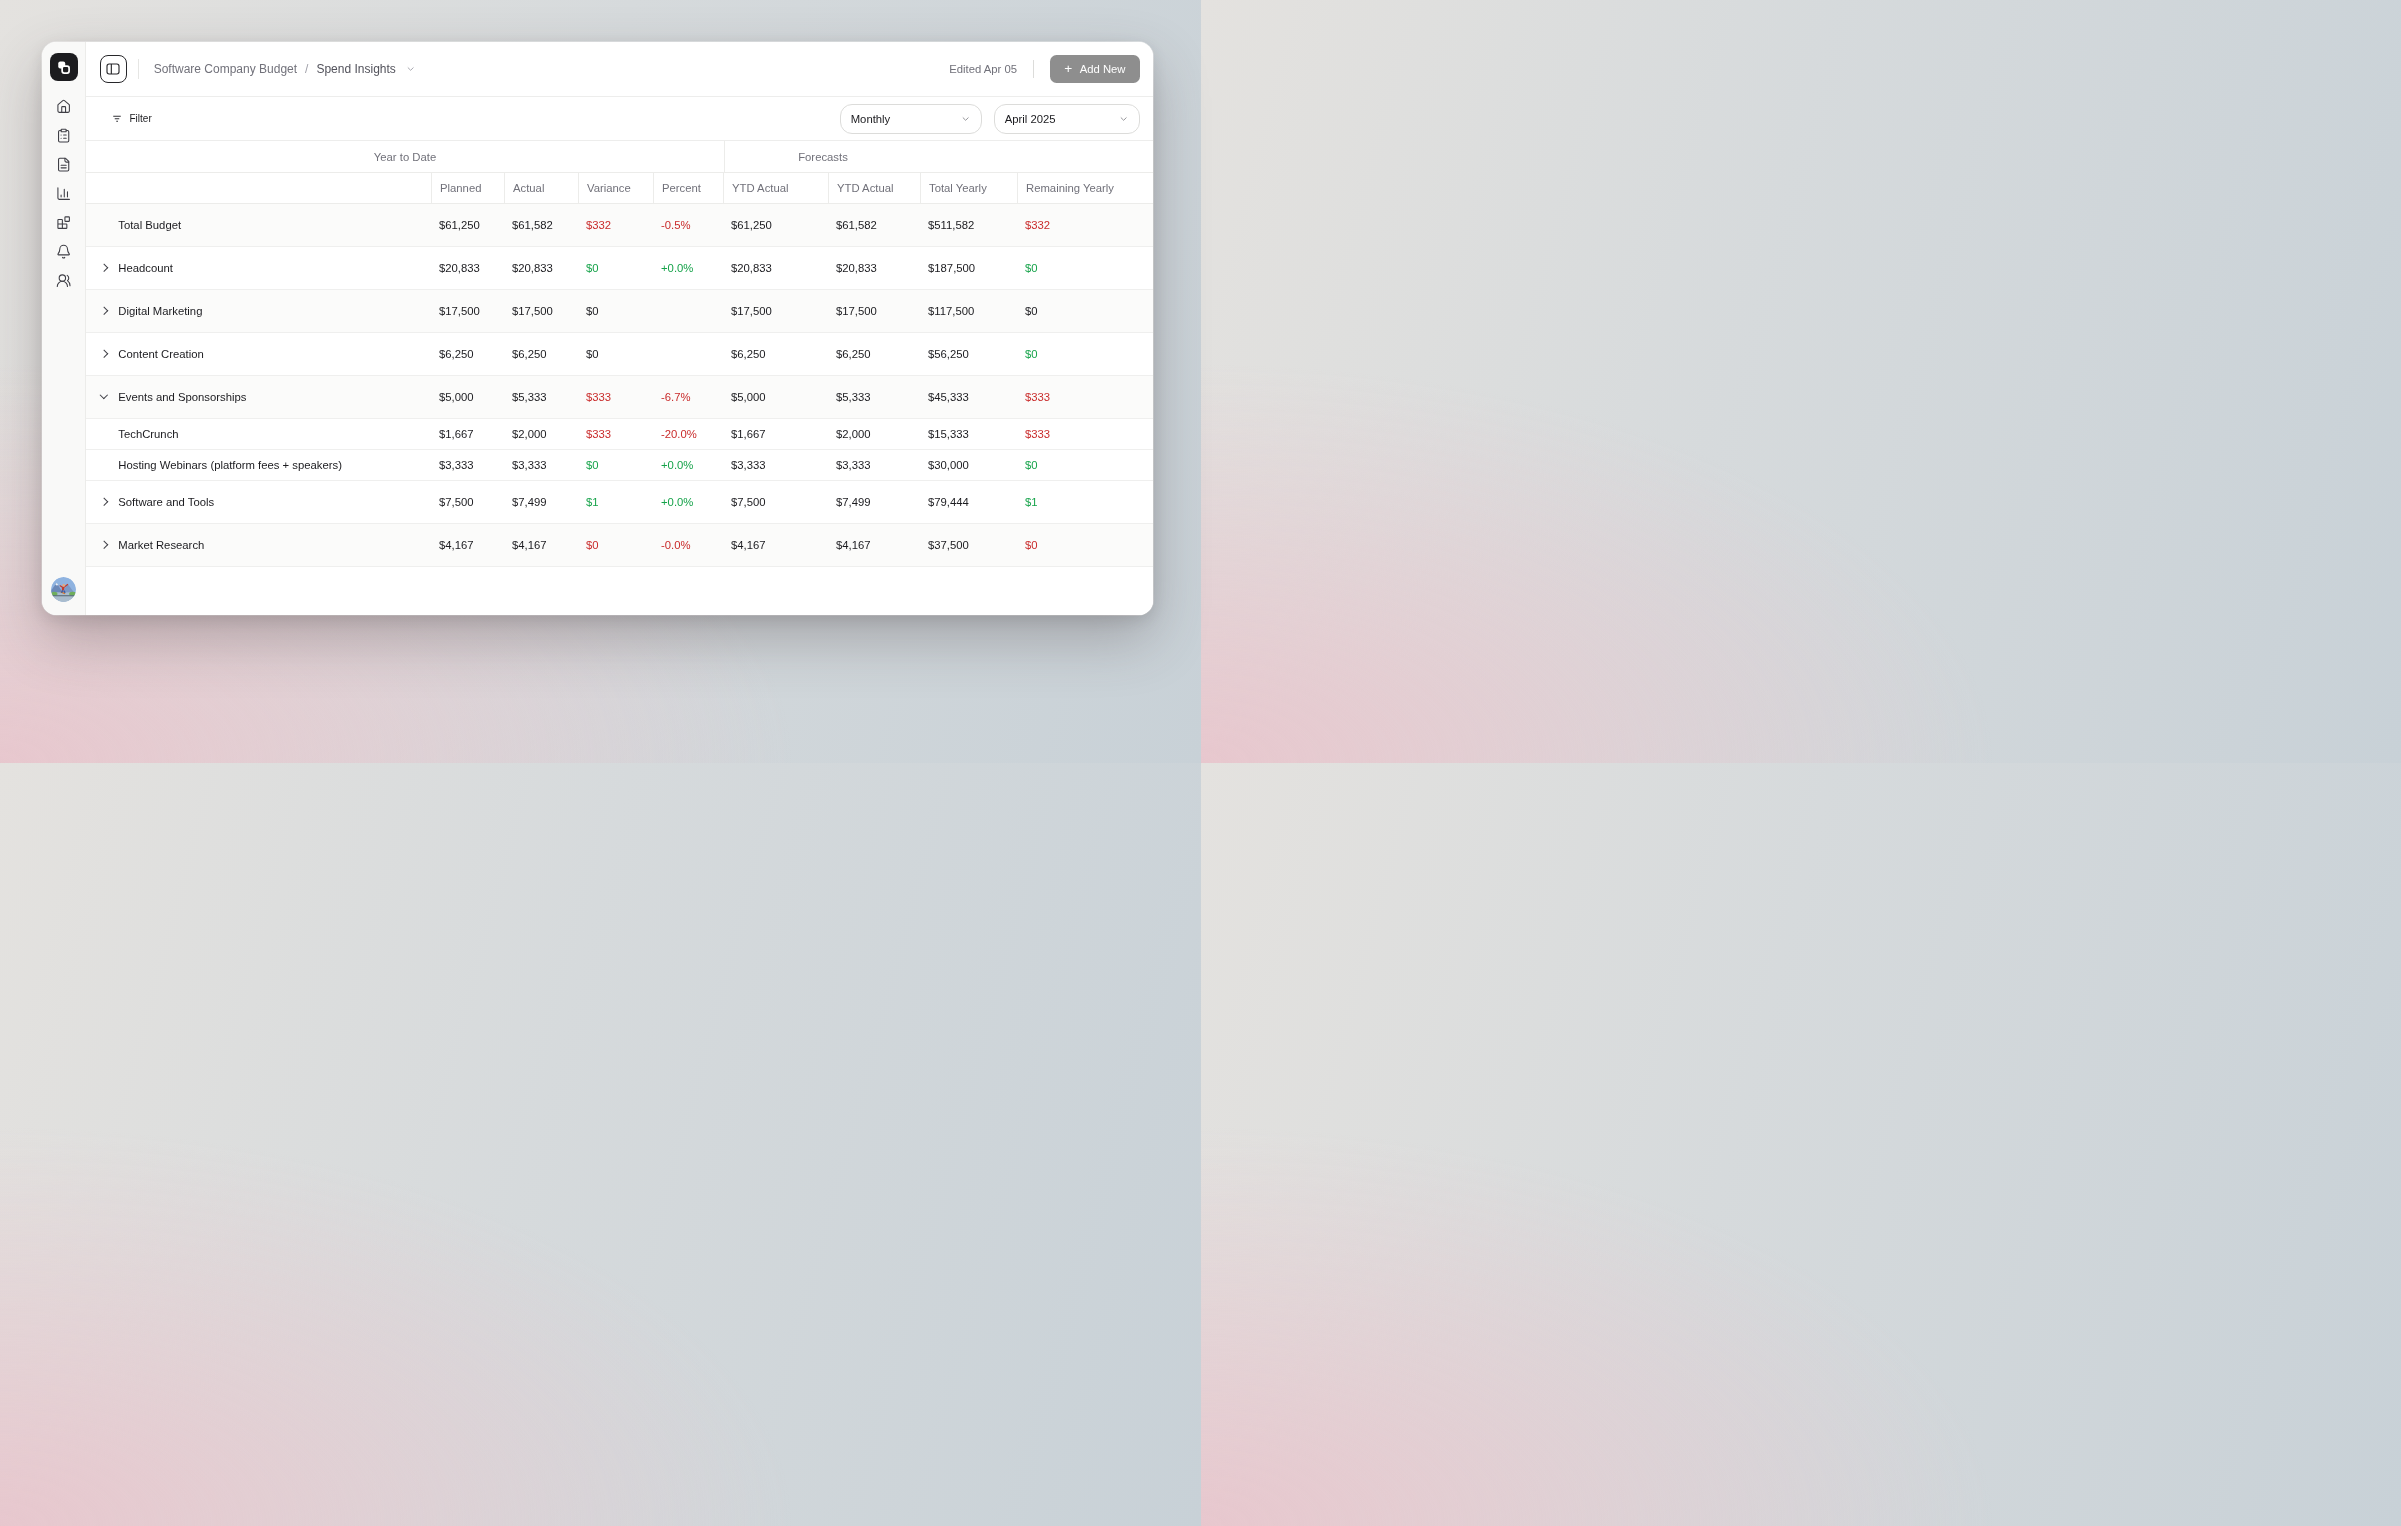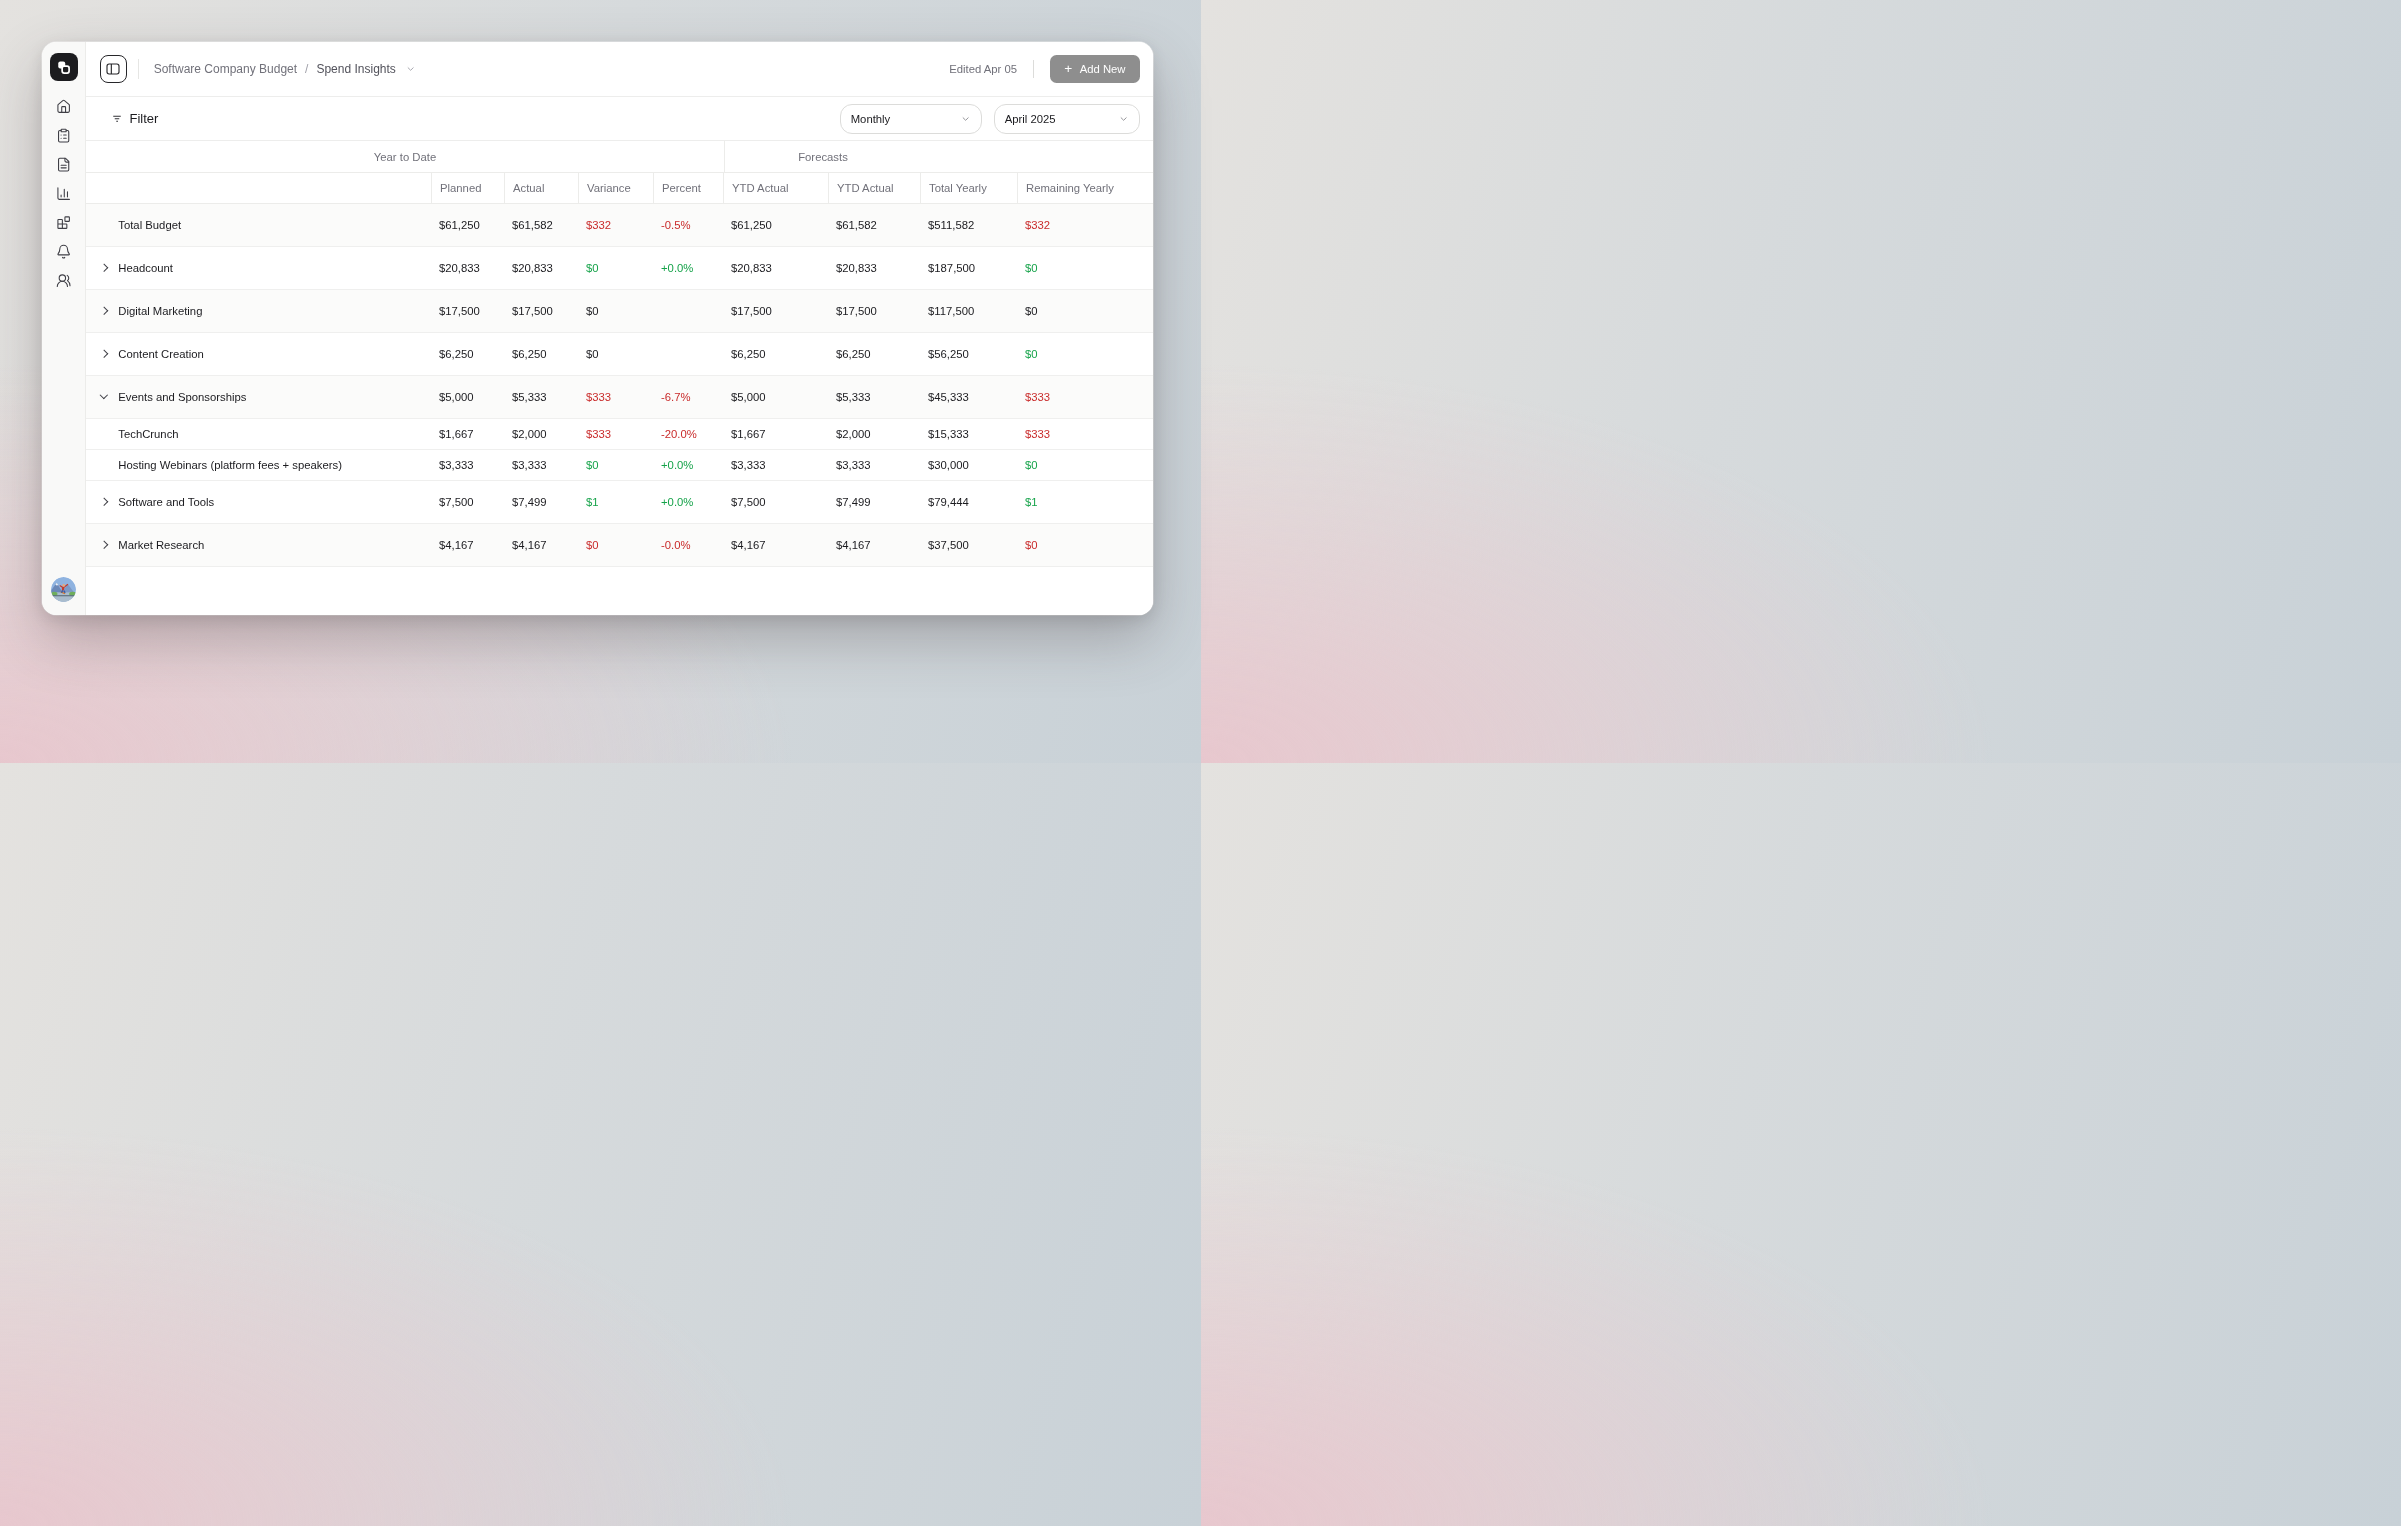--- a/index.html
+++ b/index.html
@@ -44,21 +44,21 @@
   .topbar-right { margin-left:auto; display:flex; align-items:center; gap:16px; }
   .edited-text { color:#71717a; font-size:11.3px; }
   .right-divider { width:0.8px; height:18px; background:#dcdcda; }
   .add-new-btn {
     background:#8e8e8e; color:#fff; border:none; border-radius:6.5px; height:27.4px; padding:0 14.5px;
     font-size:11.3px; display:flex; align-items:center; gap:7.3px; cursor:pointer; font-family:inherit;
   }
   .add-new-btn .plus { font-size:13.7px; font-weight:400; line-height:1; margin-top:-0.8px; }
   
   .toolbar { height:44px; display:flex; align-items:center; padding:0 13px 0 25px; border-bottom:0.8px solid #ededec; }
-  .filter-btn { display:flex; align-items:center; gap:6.5px; font-size:13px; color:#1b1b1f; cursor:pointer; }
+  .filter-btn { display:flex; align-items:center; gap:6.5px; font-size:10px; color:#1b1b1f; cursor:pointer; }
   .toolbar-right { margin-left:auto; display:flex; align-items:center; gap:12px; }
   .select-box {
     border:0.8px solid #dcdcda; border-radius:12px; height:30px; width:142px; background:#fff;
     display:flex; align-items:center; padding:0 9.7px; font-size:11.3px; color:#1b1b1f; cursor:pointer;
   }
   .select-box.wide { width:146px;align-items:center; }
   .select-box .sel-chevron { margin-left:auto; color:#8e8e93; display:flex; }
   
   .table { --c1:345px; --c2:73px; --c3:74px; --c4:75px; --c5:70px; --c6:105px; --c7:92px; --c8:97px; --c9:135px; }
   .group-row { display:grid; grid-template-columns:638px 197px 232px; height:32px; border-bottom:0.8px solid #ececea; }

